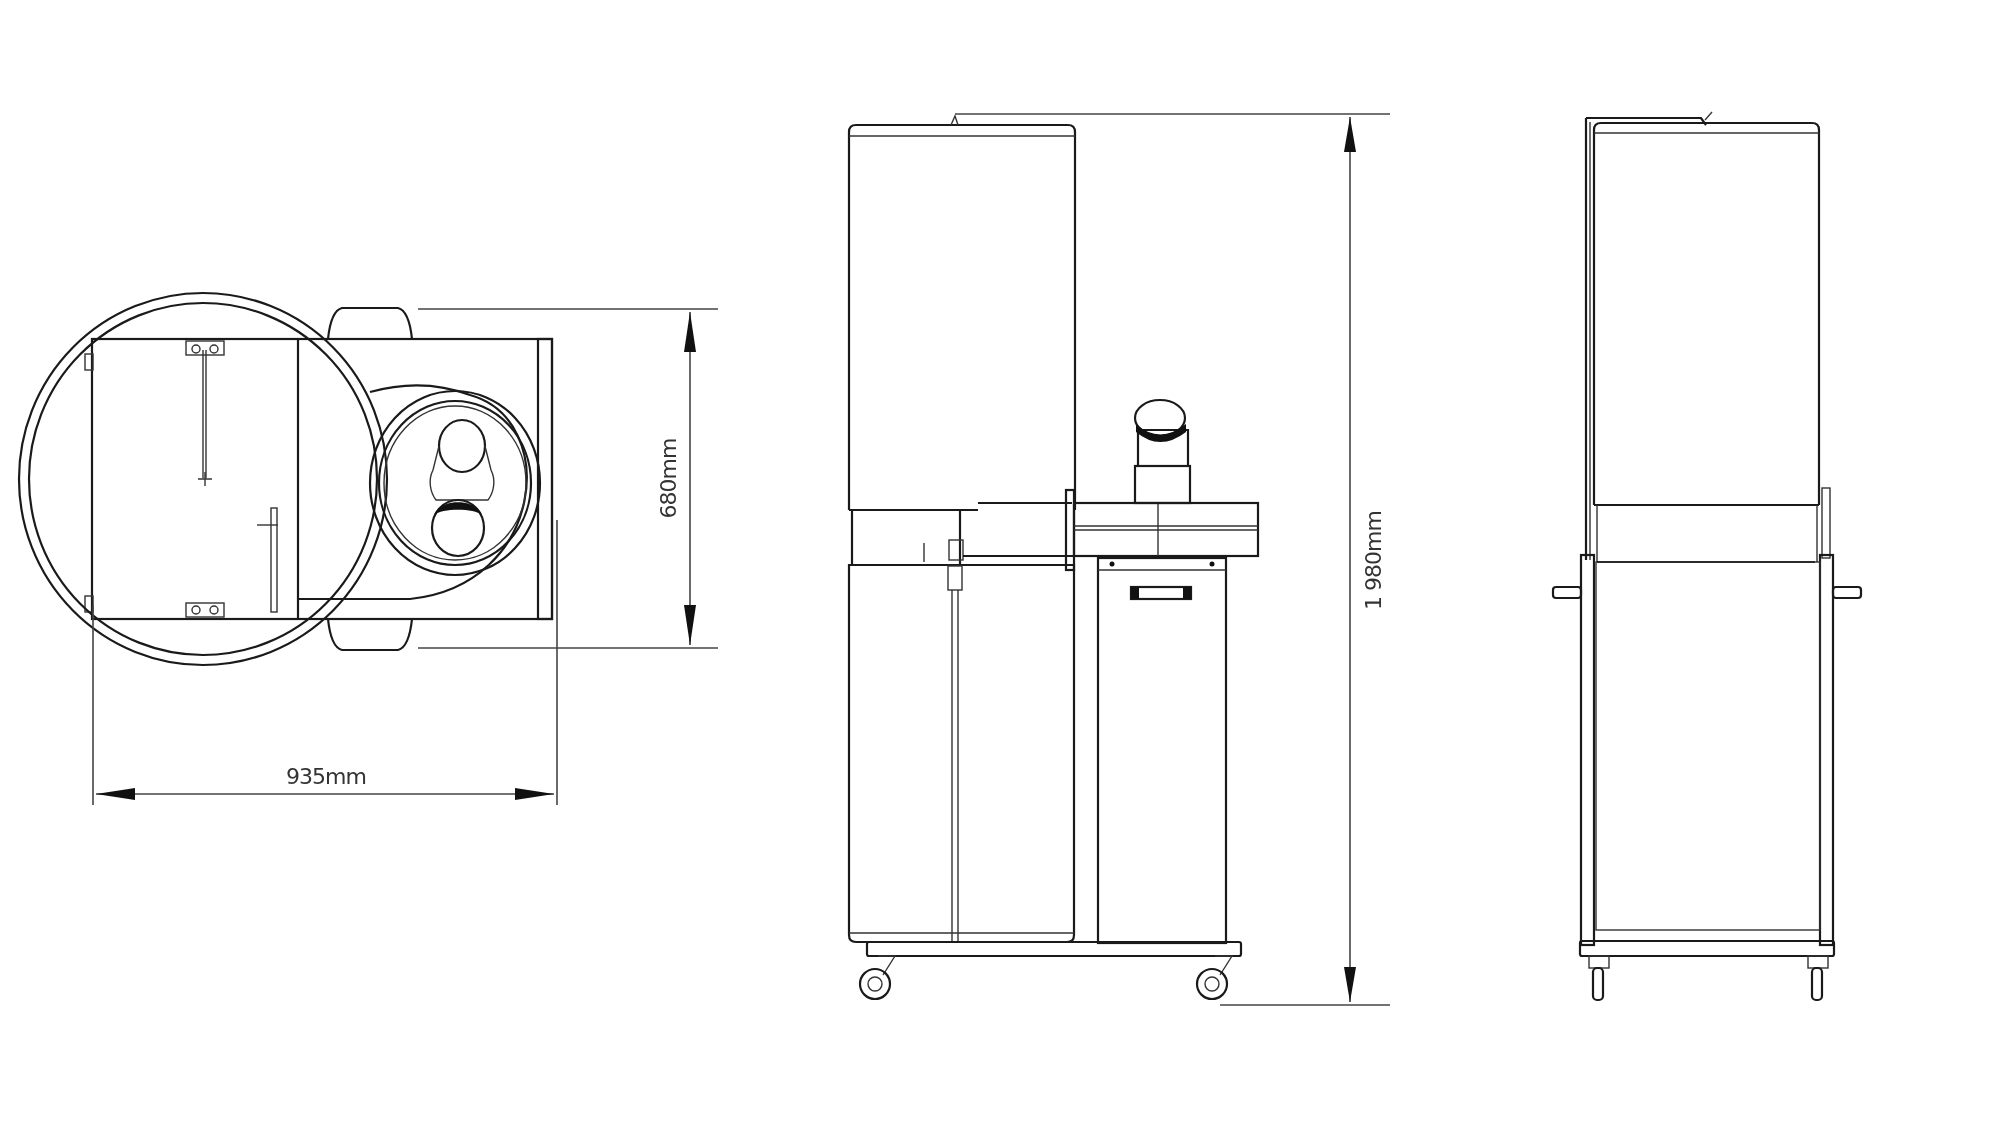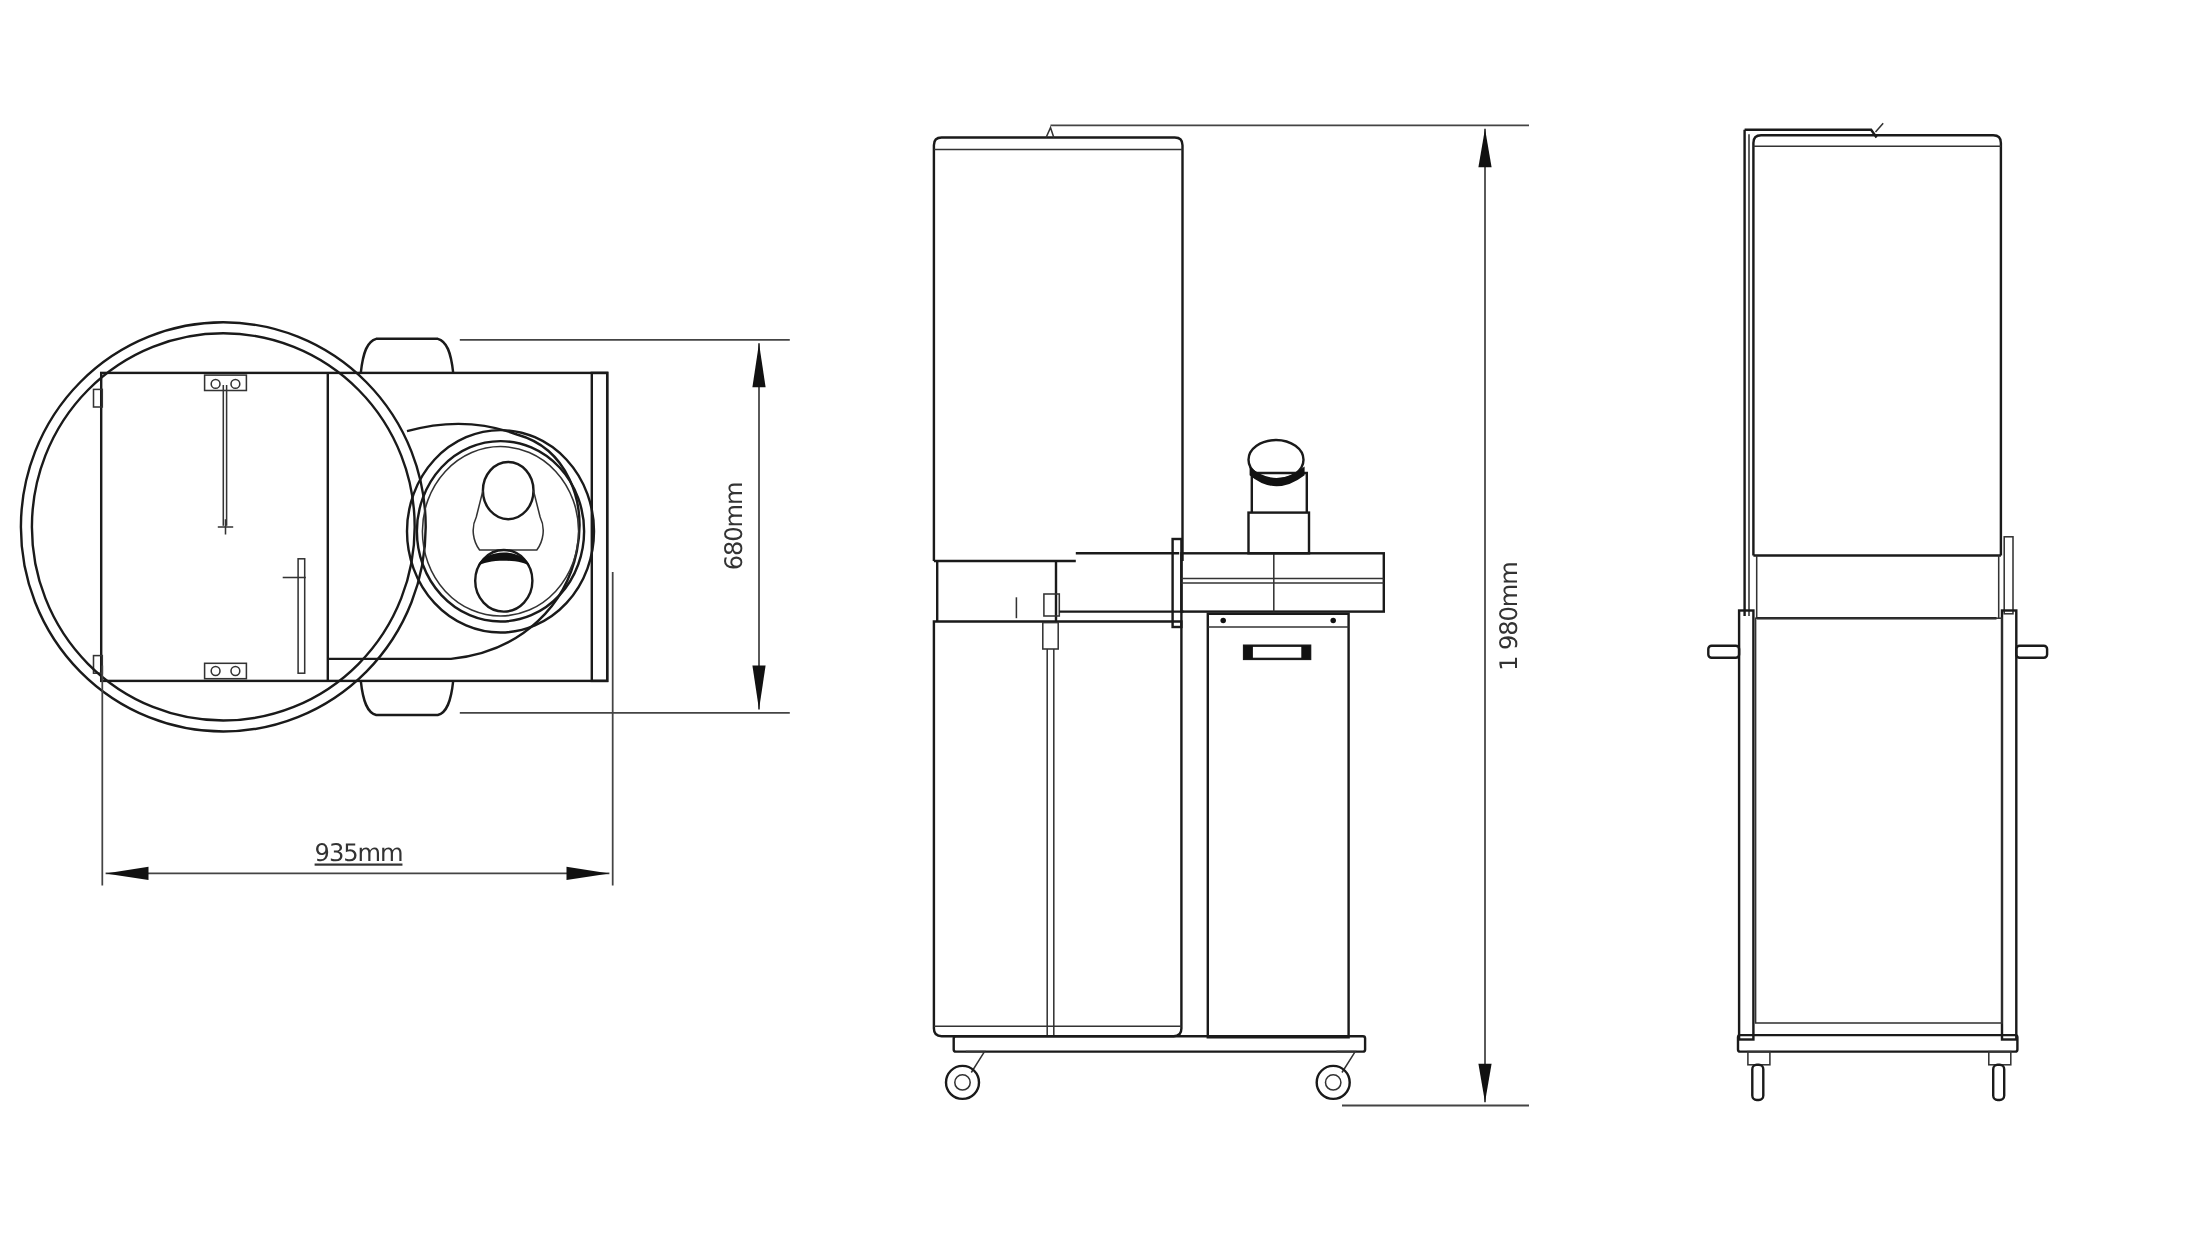--- a/index.html
+++ b/index.html
@@ -166,15 +166,15 @@
       <rect class="ln-thin" x="1589" y="956" width="20" height="12"></rect>
       <rect class="ln" x="1593" y="968" width="10" height="32" rx="4"></rect>
     </g>
     <g>
       <rect class="ln-thin" x="1808" y="956" width="20" height="12"></rect>
       <rect class="ln" x="1812" y="968" width="10" height="32" rx="4"></rect>
     </g>
   </g>
 </svg>
 
-<div class="dim-label" style="left:286px; top:764px;text-decoration:underline;">935mm</div>
+<div class="dim-label" style="left:286px; top:764px;">935mm</div>
 <div class="dim-label rot" style="left:624px; top:466px; width:88px; text-align:center;">680mm</div>
 <div class="dim-label rot" style="left:1318px; top:548px; width:110px; text-align:center;">1 980mm</div>
 
 </body></html>

